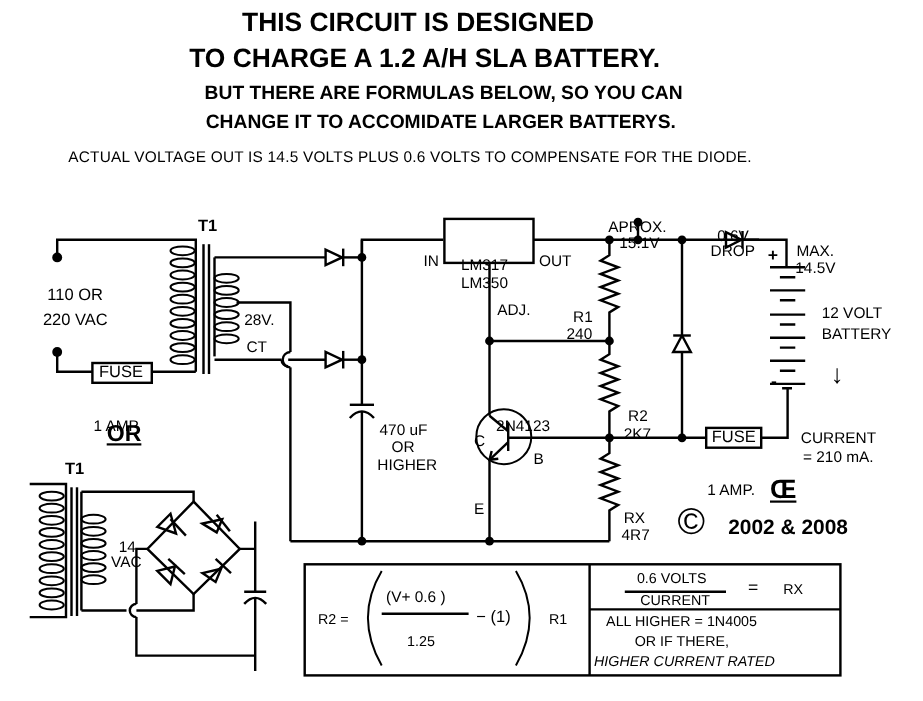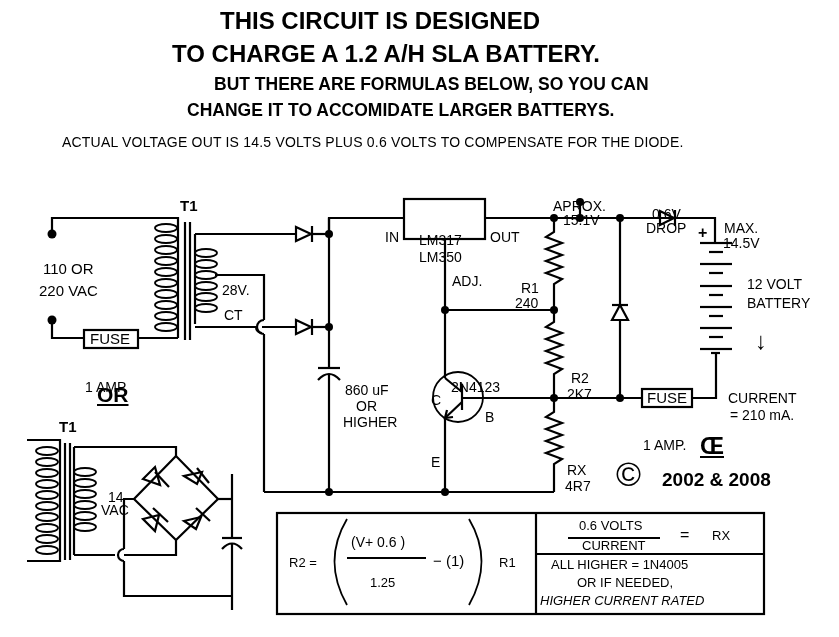--- a/index.html
+++ b/index.html
@@ -15,21 +15,21 @@
   .w { stroke:#000; stroke-width:2.2; fill:none; }
   .thin { stroke:#000; stroke-width:1.8; fill:none; }
   .dot { fill:#000; }
   .boxtext { font-size:13px; font-weight:normal; }
 </style>
 </head>
 <body>
 
 <div class="t h1" style="left:220px;top:7px;">THIS CIRCUIT IS DESIGNED</div>
 <div class="t h1" style="left:172px;top:40px;">TO CHARGE A 1.2 A/H SLA BATTERY.</div>
-<div class="t h2" style="left:186px;top:74px;margin-left:28px;">BUT THERE ARE FORMULAS BELOW, SO YOU CAN</div>
+<div class="t h2" style="left:186px;top:74px;">BUT THERE ARE FORMULAS BELOW, SO YOU CAN</div>
 <div class="t h2" style="left:187px;top:100px;">CHANGE IT TO ACCOMIDATE LARGER BATTERYS.</div>
 <div class="t h3" style="left:62px;top:134px;">ACTUAL VOLTAGE OUT IS 14.5 VOLTS  PLUS  0.6 VOLTS TO COMPENSATE FOR THE DIODE.</div>
 
 <svg width="839" height="637">
 
   <g>
     <polyline class="w" points="52,234 52,218 178,218 178,338"></polyline>
     <polyline class="w" points="52,320 52,338 84,338"></polyline>
     <line class="w" x1="138" y1="338" x2="178" y2="338"></line>
     <g class="thin">
@@ -223,21 +223,21 @@
 <div class="t lblb" style="left:90px;top:330px;">FUSE</div>
 <div class="t lbl" style="left:85px;top:349px;">1 AMP.</div>
 <div class="t lbl" style="left:222px;top:252px;">28V.</div>
 <div class="t lbl" style="left:224px;top:277px;">CT</div>
 <div class="t" style="left:97px;top:383px;font-size:21px;text-decoration:underline;">OR</div>
 
 <div class="t lblb" style="left:59px;top:418px;font-weight:bold;">T1</div>
 <div class="t lbl" style="left:108px;top:459px;">14</div>
 <div class="t lbl" style="left:101px;top:472px;">VAC</div>
 
-<div class="t lbl" style="left:345px;top:352px;">860 uF</div>
+<div class="t lbl" style="left:345px;top:352px;">470 uF</div>
 <div class="t lbl" style="left:356px;top:368px;">OR</div>
 <div class="t lbl" style="left:343px;top:384px;">HIGHER</div>
 
 <div class="t lbl" style="left:385px;top:199px;">IN</div>
 <div class="t lbl" style="left:419px;top:202px;">LM317</div>
 <div class="t lbl" style="left:419px;top:219px;">LM350</div>
 <div class="t lbl" style="left:490px;top:199px;">OUT</div>
 <div class="t lbl" style="left:452px;top:243px;">ADJ.</div>
 
 <div class="t lbl" style="left:521px;top:250px;">R1</div>
@@ -275,14 +275,14 @@
 <div class="t boxtext" style="left:289px;top:555px;">R2 =</div>
 <div class="t boxtext" style="left:351px;top:534px;font-size:14px;">(V+ 0.6 )</div>
 <div class="t boxtext" style="left:370px;top:575px;">1.25</div>
 <div class="t boxtext" style="left:433px;top:552px;font-size:15px;">− (1)</div>
 <div class="t boxtext" style="left:499px;top:555px;">R1</div>
 <div class="t boxtext" style="left:579px;top:518px;">0.6 VOLTS</div>
 <div class="t boxtext" style="left:582px;top:538px;">CURRENT</div>
 <div class="t boxtext" style="left:680px;top:526px;font-size:16px;">=</div>
 <div class="t boxtext" style="left:712px;top:528px;">RX</div>
 <div class="t boxtext" style="left:551px;top:557px;">ALL HIGHER = 1N4005</div>
-<div class="t boxtext" style="left:577px;top:575px;">OR  IF NEEDED,</div>
+<div class="t boxtext" style="left:577px;top:575px;">OR  IF THERE,</div>
 <div class="t boxtext" style="left:540px;top:593px;font-style:italic;">HIGHER  CURRENT RATED</div>
 
 </body></html>

